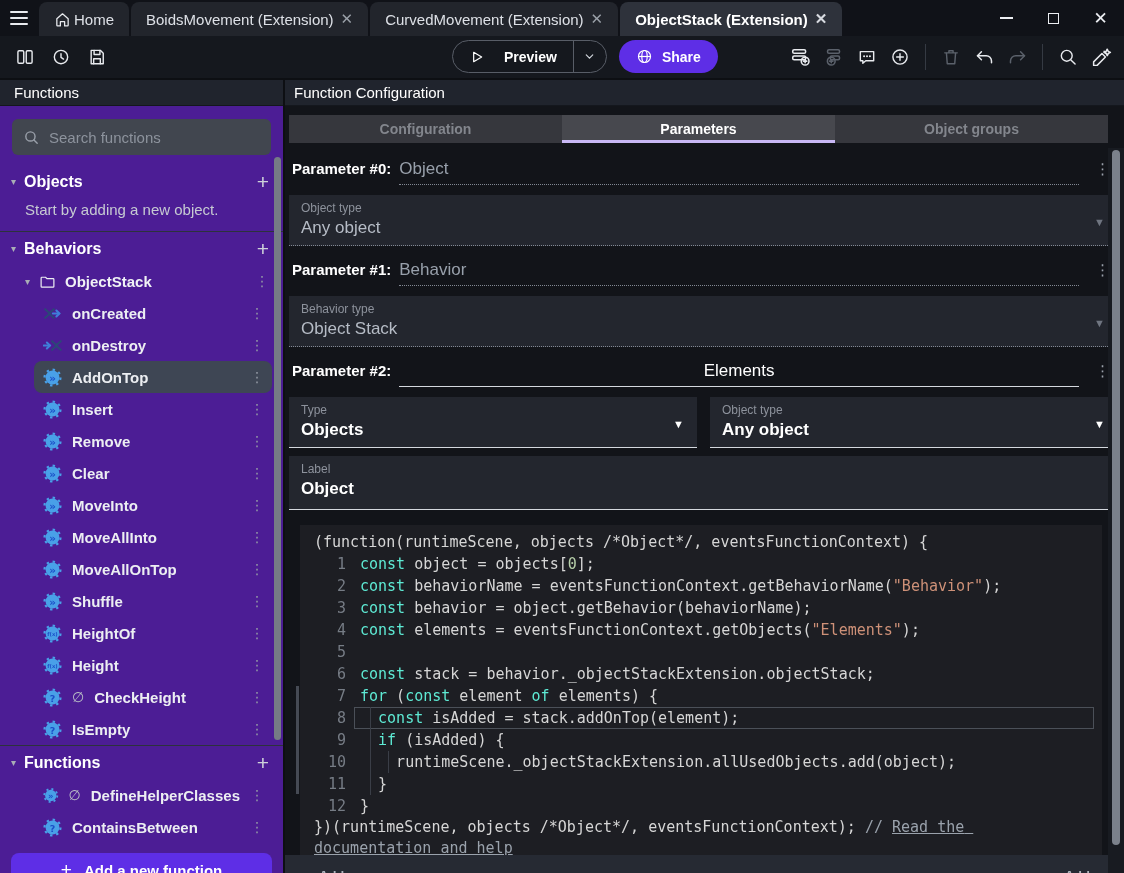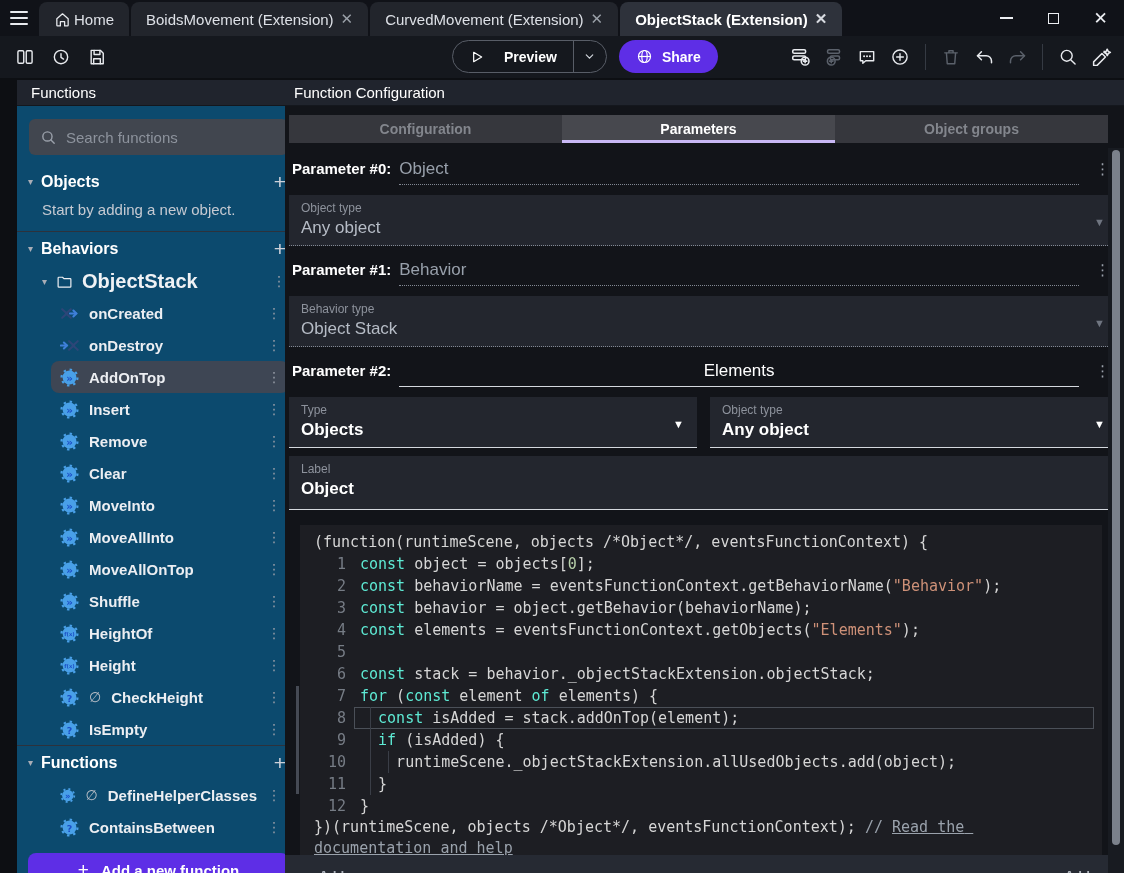--- a/index.html
+++ b/index.html
@@ -36,37 +36,37 @@
   .preview-btn { display:flex; align-items:center; height:33px; border:1px solid #585d67; border-radius:17px; overflow:hidden; cursor:pointer; }
   .preview-main { display:flex; align-items:center; gap:19px; padding:0 16px; font-size:14px; font-weight:bold; color:#fff; }
   .preview-sep { width:1px; height:33px; background:#585d67; }
   .preview-caret { width:32px; display:flex; align-items:center; justify-content:center; color:#cfd3da; font-size:12px; }
   .share-btn { margin-left:12px; display:flex; align-items:center; gap:9px; height:33px; padding:0 17px;
     background:#5e2ee6; border-radius:17px; font-size:14px; font-weight:bold; color:#fff; cursor:pointer; }
   .tool-group-right { margin-left:auto; display:flex; align-items:center; gap:7px; padding-right:10px; }
   .tool-divider { width:1px; height:26px; background:#353a43; margin:0 5px; }
 
   
-  .sidebar { position:absolute; left:17px; top:80px; width:283px; height:793px; background:#0c4a6e; overflow:hidden; }
+  .sidebar { position:absolute; left:0; top:80px; width:283px; height:793px; background:#4c1d95; overflow:hidden; }
   .panel-title { height:26px; line-height:25px; padding-left:14px; font-size:15px; color:#fff;
     background:#20242d; border-bottom:1px solid #14171d; }
   .search-wrap { margin:13px 12px 10px 12px; height:36px; background:#41464f; border-radius:6px;
     display:flex; align-items:center; padding:0 11px; gap:9px; }
   .search-wrap svg { stroke:#9aa0aa; fill:none; stroke-width:2; stroke-linecap:round; }
   .search-wrap input { flex:1; background:transparent; border:none; outline:none; color:#d4d8de; font-size:15px; font-family:inherit; }
   .search-wrap input::placeholder { color:#8d939d; }
   .section-head { height:33px; display:flex; align-items:center; padding:0 14px 0 11px; gap:8px; cursor:pointer; }
   .section-head .chev { color:#a9adb6; font-size:10px; }
   .section-head .sec-label { font-size:16px; font-weight:bold; color:#fff; }
   .section-head .plus { margin-left:auto; color:#cdd1d9; font-size:21px; font-weight:300; line-height:1; cursor:pointer; }
   .empty-text { padding:3px 12px 13px 25px; color:#c6cad2; font-size:15px; }
   .sb-divider { height:1px; background:#2d323c; }
   .tree-folder { height:32px; display:flex; align-items:center; gap:9px; padding:0 14px 0 25px; cursor:pointer; }
   .tree-folder .chev { color:#a9adb6; font-size:10px; }
-  .tree-folder .folder-label { font-size:20px; font-weight:bold; color:#f0f2f5; }
+  .tree-folder .folder-label { font-size:15px; font-weight:bold; color:#f0f2f5; }
   .kebab { margin-left:auto; color:#959ba6; font-size:14px; cursor:pointer; line-height:1; }
   .fn-list { padding:0 11px 0 34px; }
   .fn-item { height:32px; display:flex; align-items:center; gap:10px; padding:0 8px 0 9px; margin:0 0 0 0;
     border-radius:8px; cursor:pointer; }
   .fn-item.selected { background:#3e4654; }
   .fn-item .fn-label { font-size:15px; font-weight:bold; color:#eceef2; }
   .fn-item .private { color:#b9bec6; font-size:14px; }
   .add-fn-btn { margin:10px 11px; height:34px; background:#5e2ee6; border-radius:8px; display:flex;
     align-items:center; justify-content:center; gap:12px; color:#fff; font-size:15px; font-weight:bold; cursor:pointer; }
   .add-fn-btn .plus { font-size:19px; font-weight:400; }

